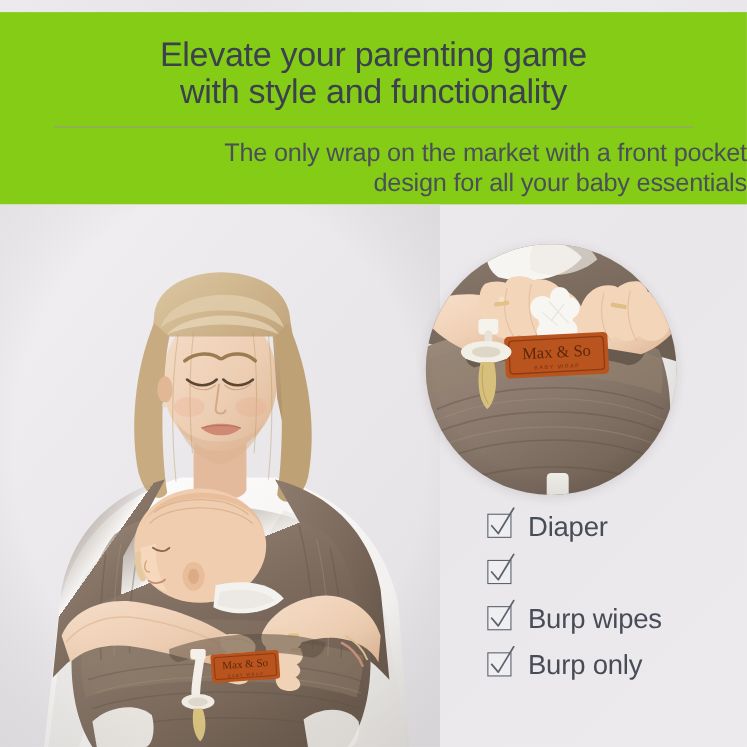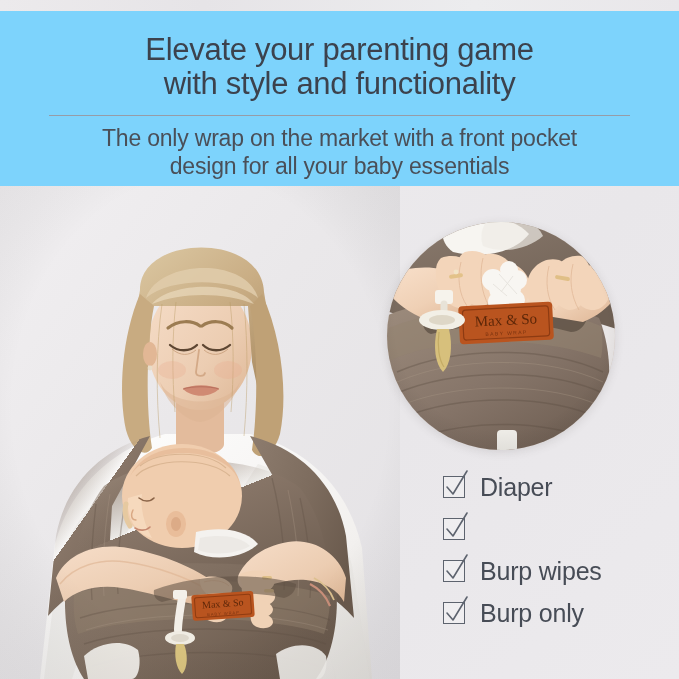--- a/index.html
+++ b/index.html
@@ -24,21 +24,21 @@
     left: 0; top: 0;
     width: 679px; height: 11px;
     background: linear-gradient(90deg,#eceaec 0%,#e6e4e7 30%,#ececee 70%,#e9e7ea 100%);
   }
 
   
   .header-band {
     position: absolute;
     left: 0; top: 11px;
     width: 679px; height: 175px;
-    background: #7dd3fc;
+    background: #84cc16;
   }
   .headline {
     position: absolute;
     left: 0; top: 22px;
     width: 679px;
     text-align: center;
     color: #3c424d;
     font-size: 31px;
     line-height: 34px;
     letter-spacing: -0.3px;
@@ -49,21 +49,21 @@
     position: absolute;
     left: 49px; top: 104px;
     width: 581px; height: 1px;
     background: #9a9298;
     opacity: .85;
   }
   .subhead {
     position: absolute;
     left: 0; top: 113px;
     width: 679px;
-    text-align: center;
+    text-align: right;
     color: #4a4f58;
     font-size: 23px;
     line-height: 28px;
     letter-spacing: -0.2px;
     font-weight: 400;
     white-space: pre-line;
   }
 
   
   .body-area {
@@ -97,21 +97,21 @@
   .inset-circle svg { display:block; }
 
   
   .checklist {
     position: absolute;
     left: 423px; top: 272px;
     width: 250px;
   }
   .check-row {
     display: flex;
-    align-items: flex-end;
+    align-items: center;
     height: 42px;
     padding-left: 20px;
   }
   .checkbox {
     position: relative;
     width: 24px; height: 24px;
     flex: 0 0 24px;
     margin-right: 13px;
   }
   .checkbox .box {

